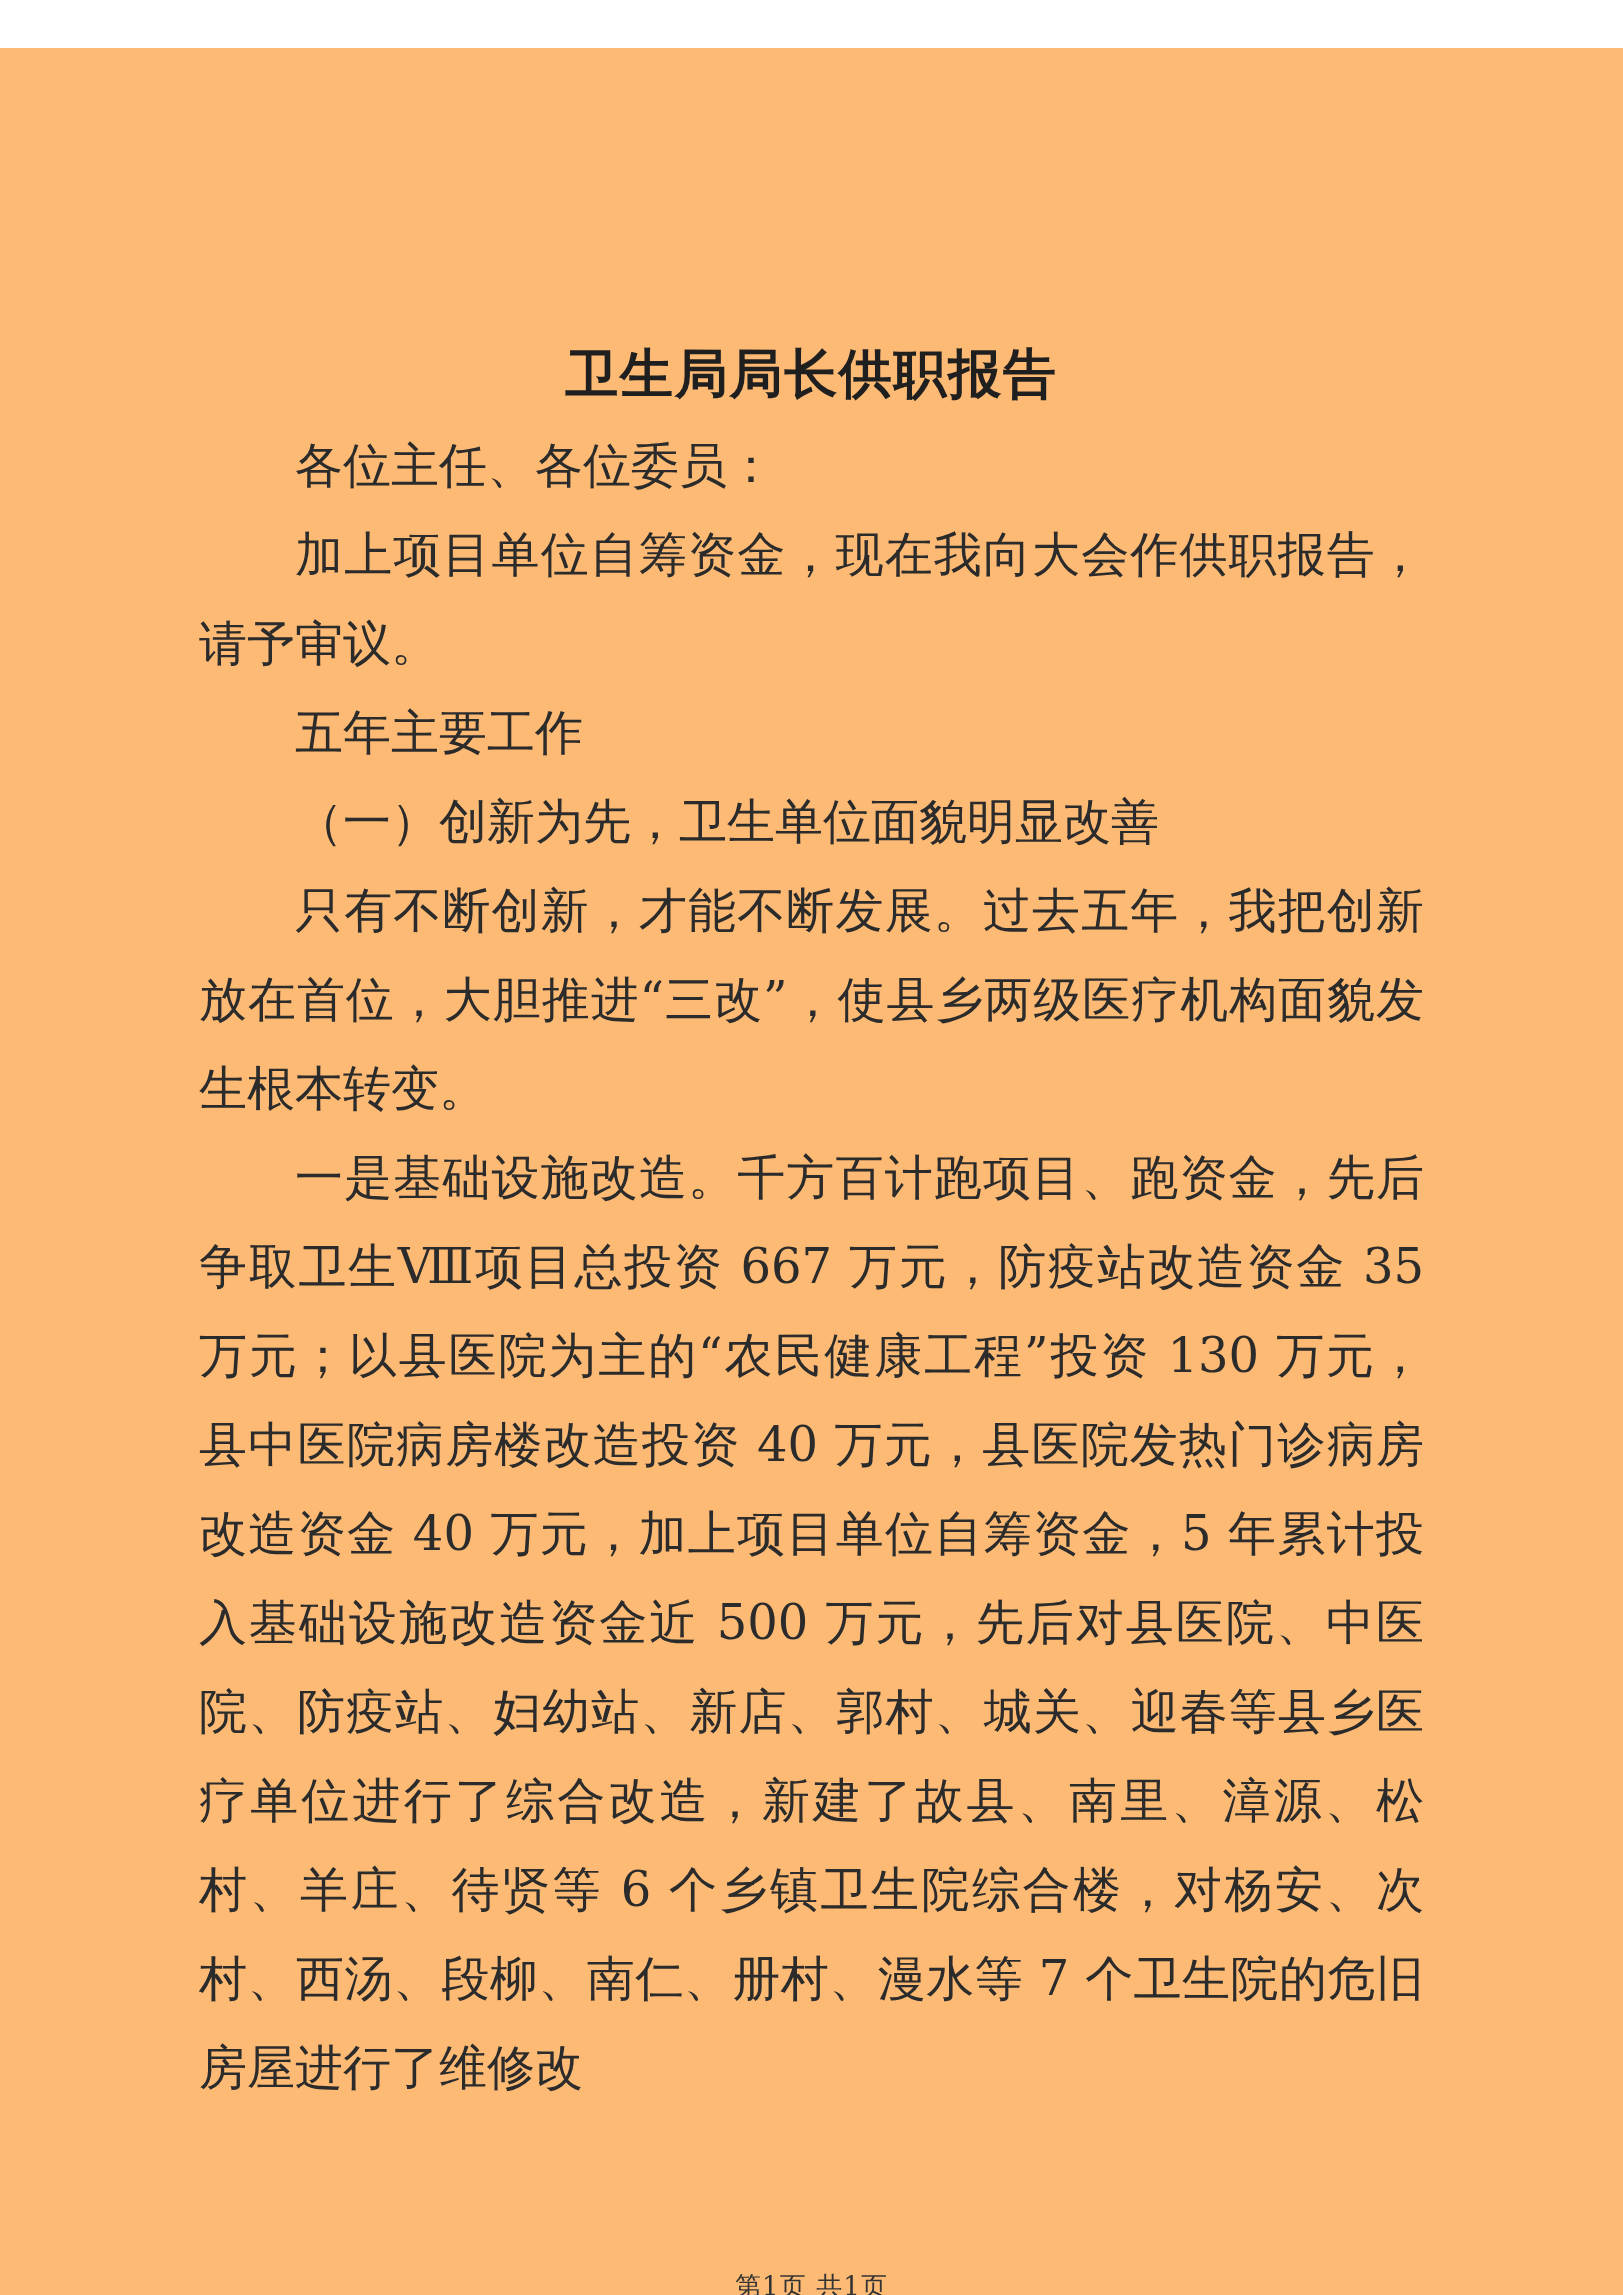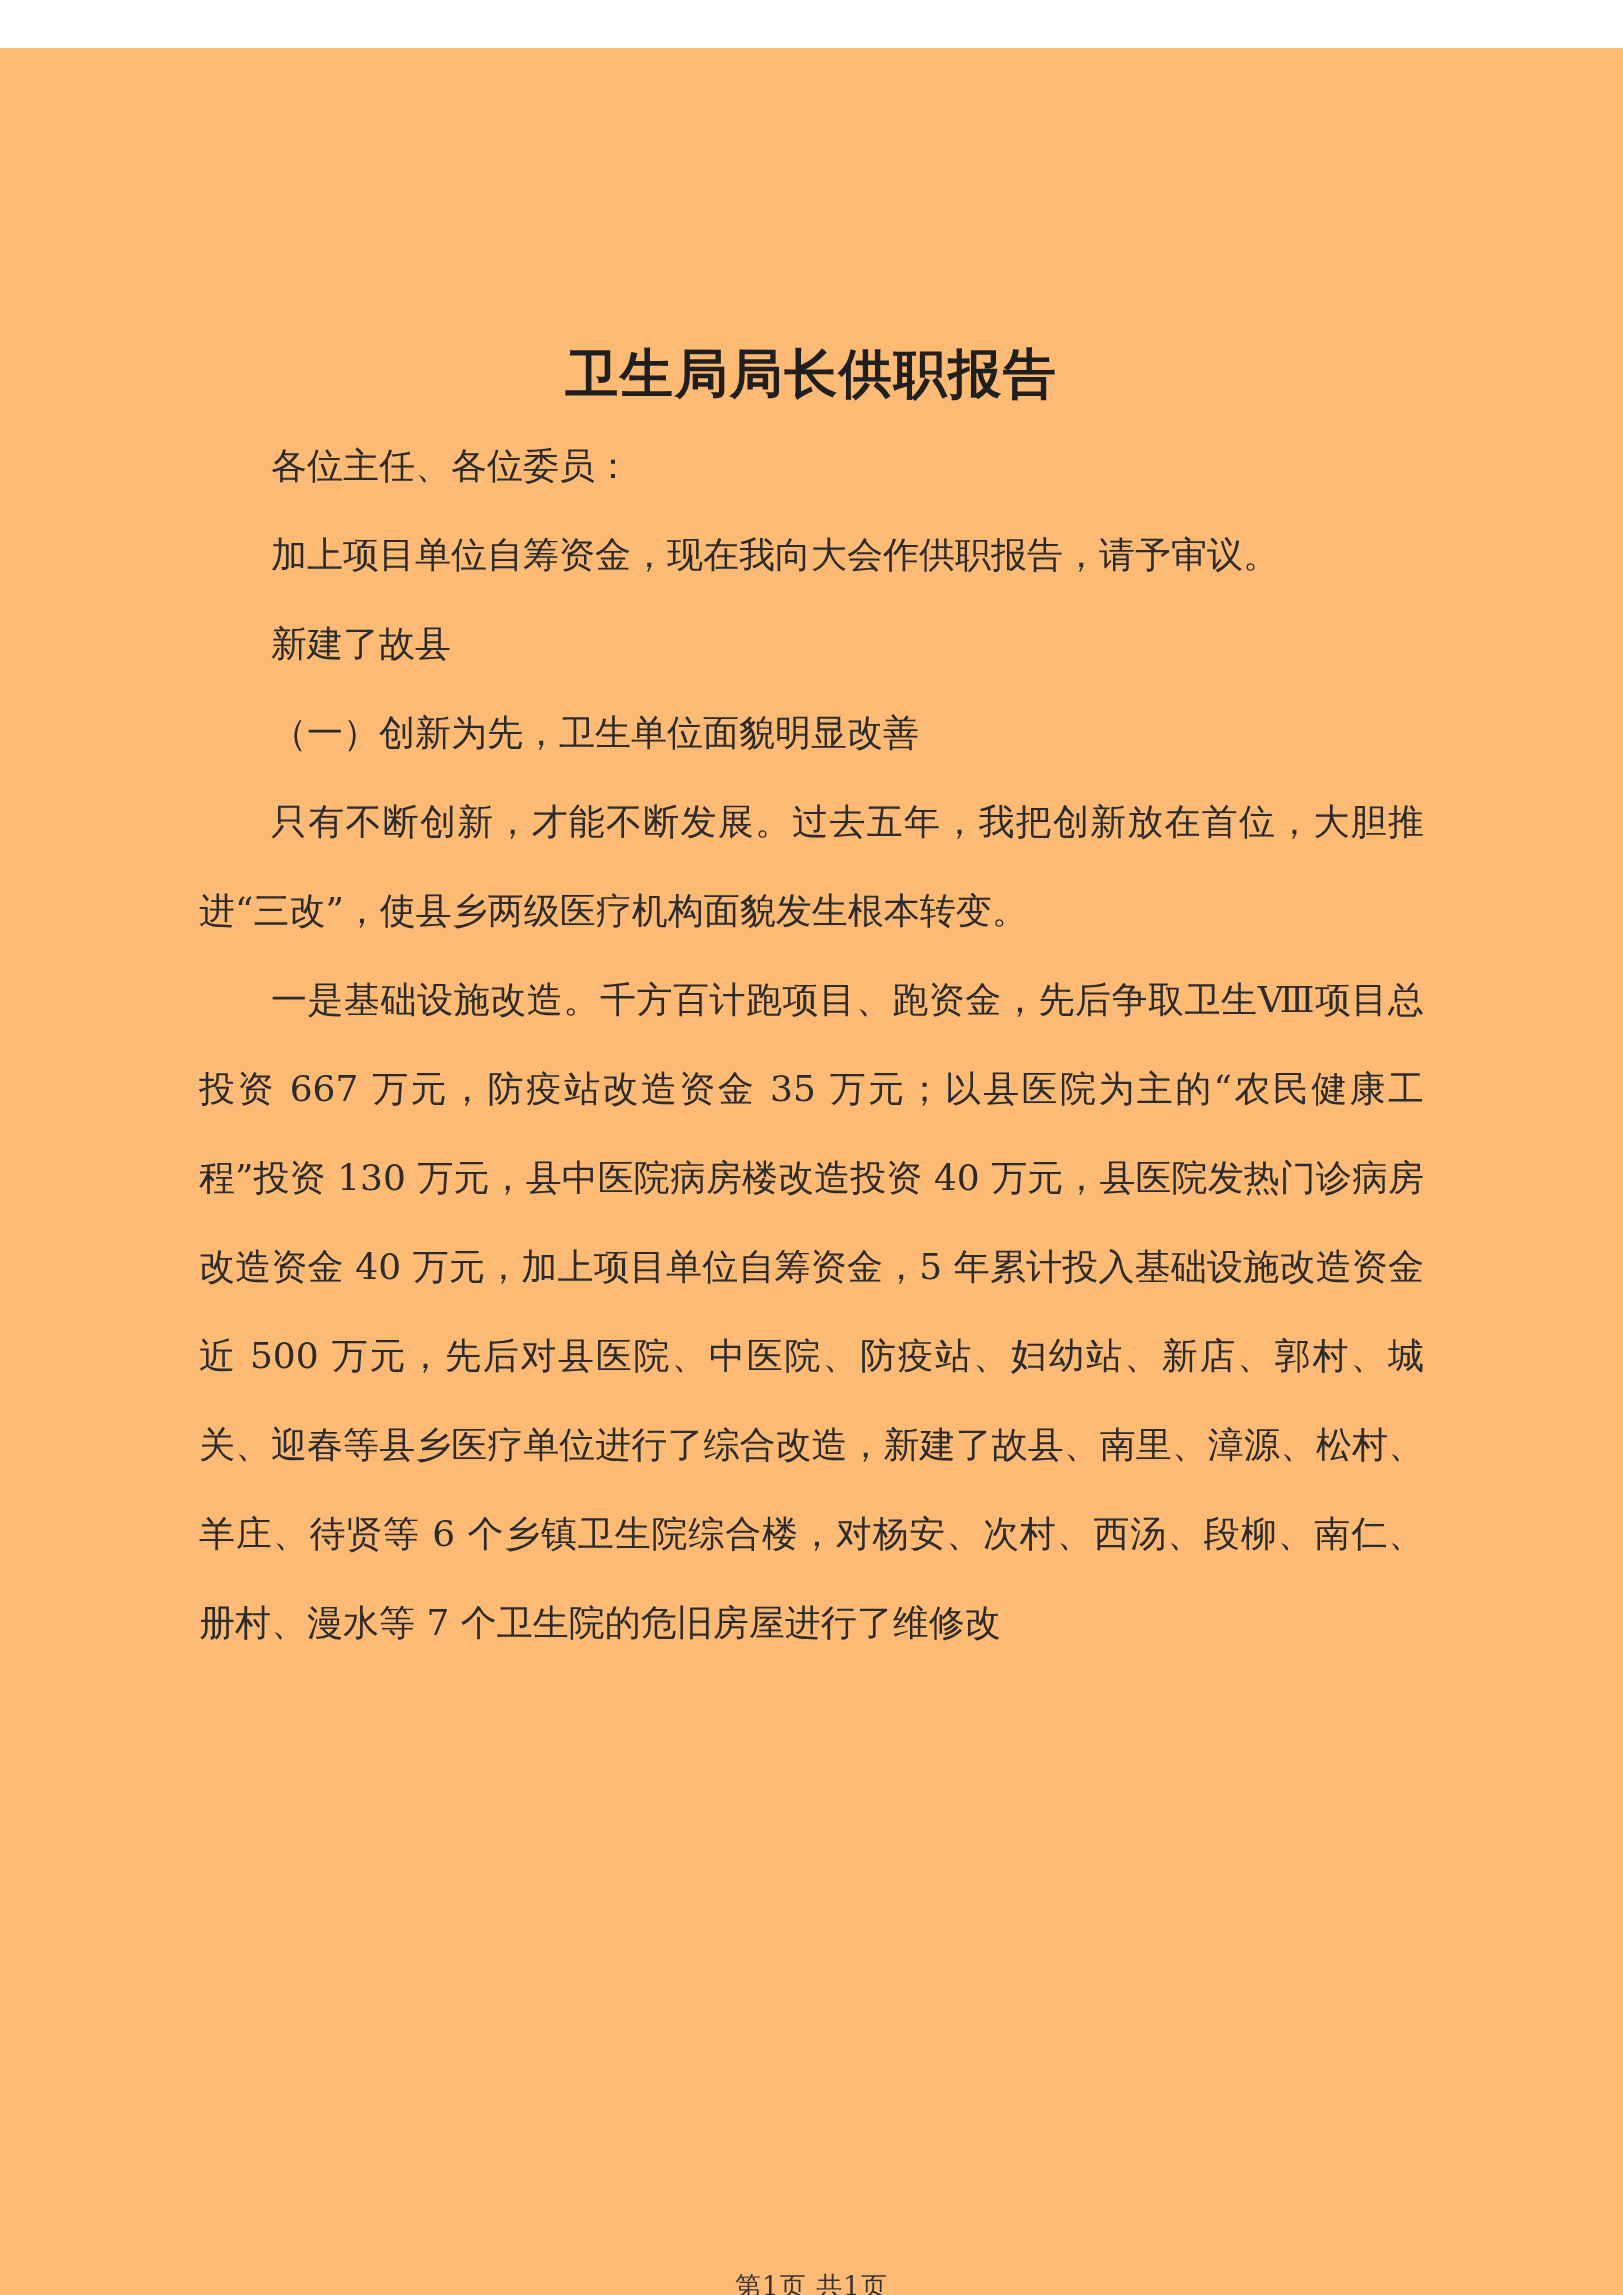--- a/index.html
+++ b/index.html
@@ -23,21 +23,21 @@
     margin: 0 0 5.6px 0;
     text-align: center;
     font-size: 53px;
     font-weight: 700;
     line-height: 84px;
     letter-spacing: 1.7px;
     color: #1f1f1f;
   }
   .para {
     margin: 0;
-    font-size: 36px;
+    font-size: 48px;
     line-height: 89px;
     text-align: justify;
     text-justify: inter-character;
     text-indent: 2em;
     color: #2b2b2b;
     word-break: break-all;
   }
   .page-footer {
     position: absolute;
     left: 0;
@@ -53,21 +53,21 @@
 <body>
 
 <div class="page">
 
   <h1 class="doc-title">卫生局局长供职报告</h1>
 
   <p class="para">各位主任、各位委员：</p>
 
   <p class="para">加上项目单位自筹资金，现在我向大会作供职报告，请予审议。</p>
 
-  <p class="para">新建了故县</p>
+  <p class="para">五年主要工作</p>
 
 
   <p class="para">（一）创新为先，卫生单位面貌明显改善</p>
 
   <p class="para">只有不断创新，才能不断发展。过去五年，我把创新放在首位，大胆推进“三改”，使县乡两级医疗机构面貌发生根本转变。</p>
 
   <p class="para">一是基础设施改造。千方百计跑项目、跑资金，先后争取卫生Ⅷ项目总投资 667 万元，防疫站改造资金 35 万元；以县医院为主的“农民健康工程”投资 130 万元，县中医院病房楼改造投资 40 万元，县医院发热门诊病房改造资金 40 万元，加上项目单位自筹资金，5 年累计投入基础设施改造资金近 500 万元，先后对县医院、中医院、防疫站、妇幼站、新店、郭村、城关、迎春等县乡医疗单位进行了综合改造，新建了故县、南里、漳源、松村、羊庄、待贤等 6 个乡镇卫生院综合楼，对杨安、次村、西汤、段柳、南仁、册村、漫水等 7 个卫生院的危旧房屋进行了维修改</p>
 
   <div class="page-footer">
     <span>第1页 共1页</span>

